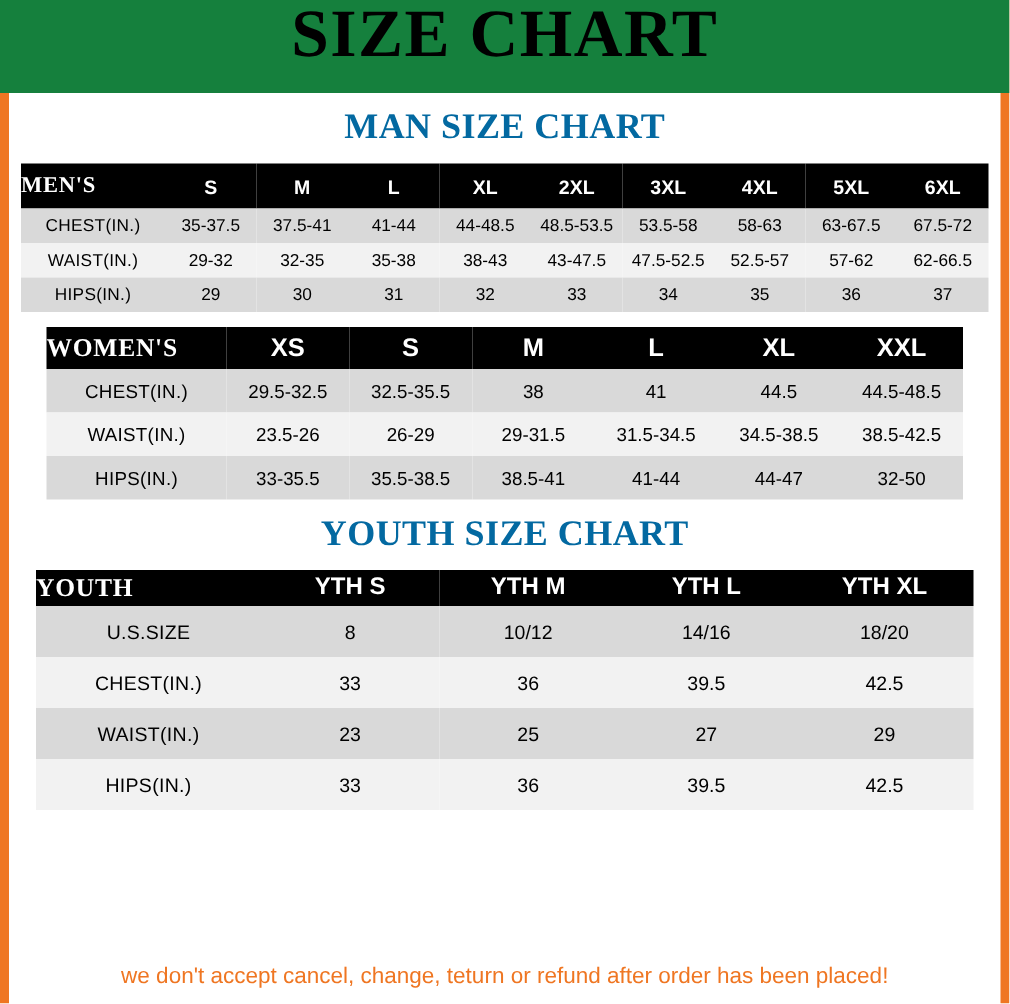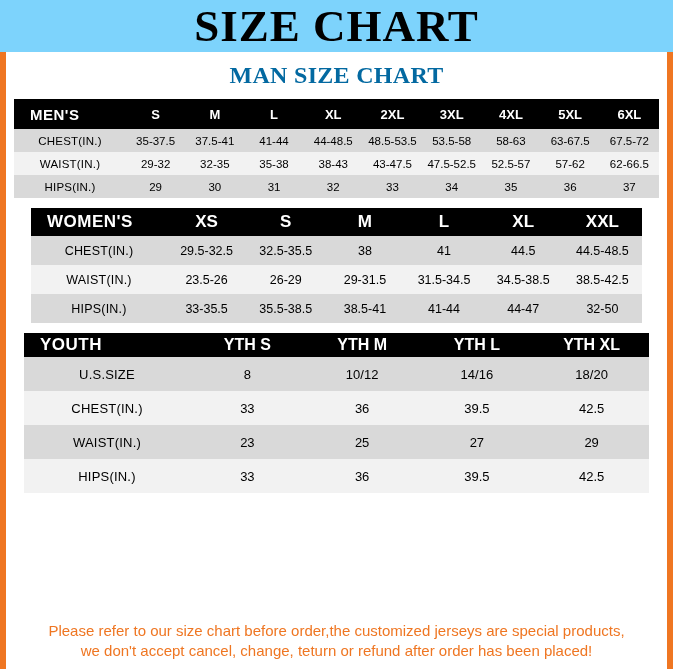--- a/index.html
+++ b/index.html
@@ -16,24 +16,24 @@
   .page {
     position: relative;
     width: 673px;
     height: 669px;
     background: #ffffff;
     box-sizing: border-box;
     border-left: 6px solid #ef7622;
     border-right: 6px solid #ef7622;
   }
   .banner {
-    background: #7dd3fc;
-    height: 52px;
+    background: #15803d;
+    height: 62px;
     display: flex;
-    align-items: center;
+    align-items: flex-start;
     justify-content: center;
     margin: 0 -6px;
   }
   .banner-title {
     font-family: "Liberation Serif", serif;
     font-weight: bold;
     font-size: 45px;
     letter-spacing: 1px;
     color: #000000;
     line-height: 1;
@@ -64,25 +64,25 @@
     padding: 0;
   }
   table.chart thead th {
     background: #000000;
     color: #ffffff;
     height: 30px;
     font-size: 13px;
     font-weight: bold;
   }
   table.chart thead th.rowhead {
-    font-family: Liberation Sans, sans-serif;
+    font-family: Liberation Serif, serif;
     font-size: 15px;
     letter-spacing: 0.5px;
     text-align: left;
-    padding-left: 16px;
+    padding-left: 0;
   }
   table.chart tbody td {
     height: 24px;
   }
   table.chart tbody tr.odd td {
     background: #d9d9d9;
   }
   table.chart tbody tr.even td {
     background: #f2f2f2;
   }
@@ -228,20 +228,21 @@
           <td>38.5-41</td>
           <td>41-44</td>
           <td>44-47</td>
           <td>32-50</td>
         </tr>
       </tbody>
     </table>
   </div>
 
   <div class="section">
+    <div class="section-title">YOUTH SIZE CHART</div>
     <table class="chart" id="youth-table">
       <thead>
         <tr>
           <th class="rowhead">YOUTH</th>
           <th>YTH S</th>
           <th>YTH M</th>
           <th>YTH L</th>
           <th>YTH XL</th>
         </tr>
       </thead>
@@ -272,17 +273,16 @@
           <td>33</td>
           <td>36</td>
           <td>39.5</td>
           <td>42.5</td>
         </tr>
       </tbody>
     </table>
   </div>
 
   <div class="footer-note">
-    <div>Please refer to our size chart before order,the customized jerseys are special products,</div>
     <div>we don't accept cancel, change, teturn or refund after order has been placed!</div>
   </div>
 
 </div>
 
 </body></html>

